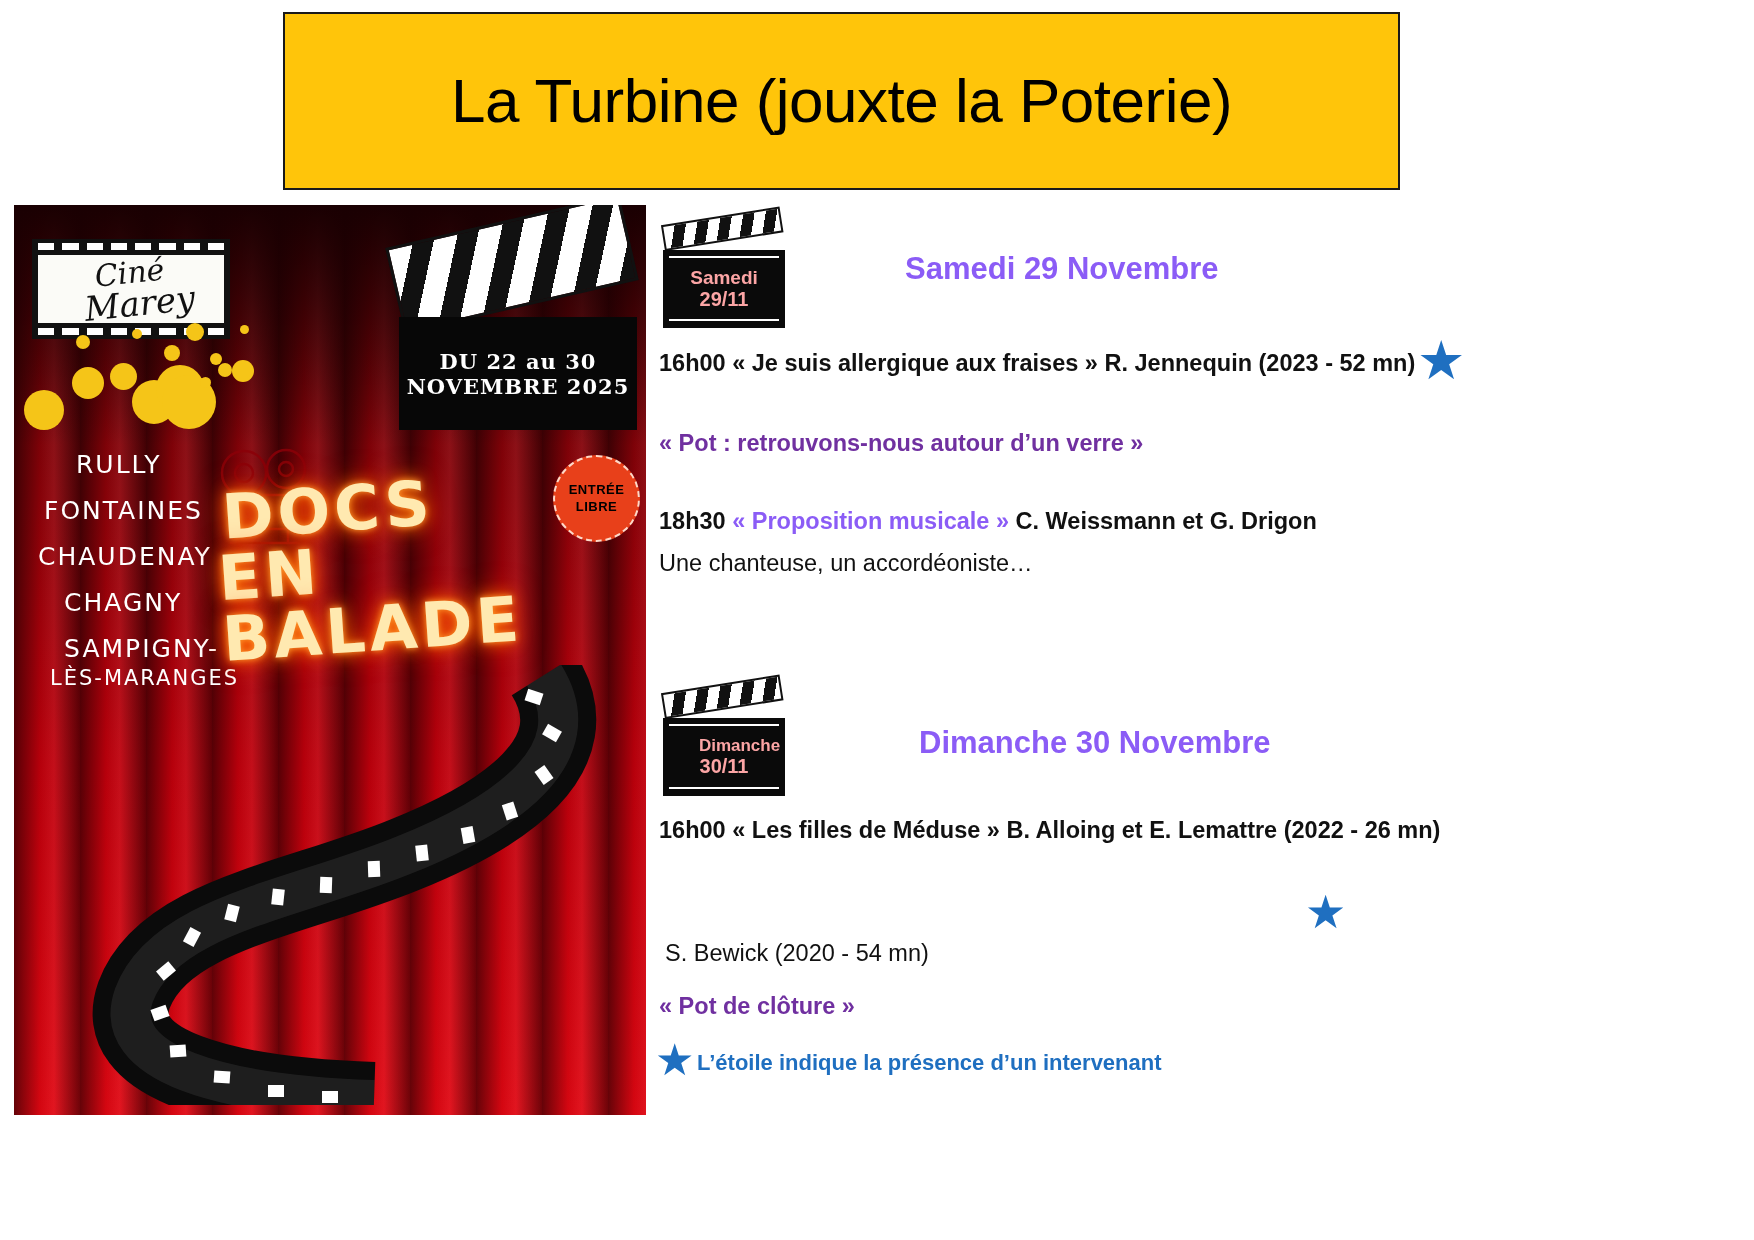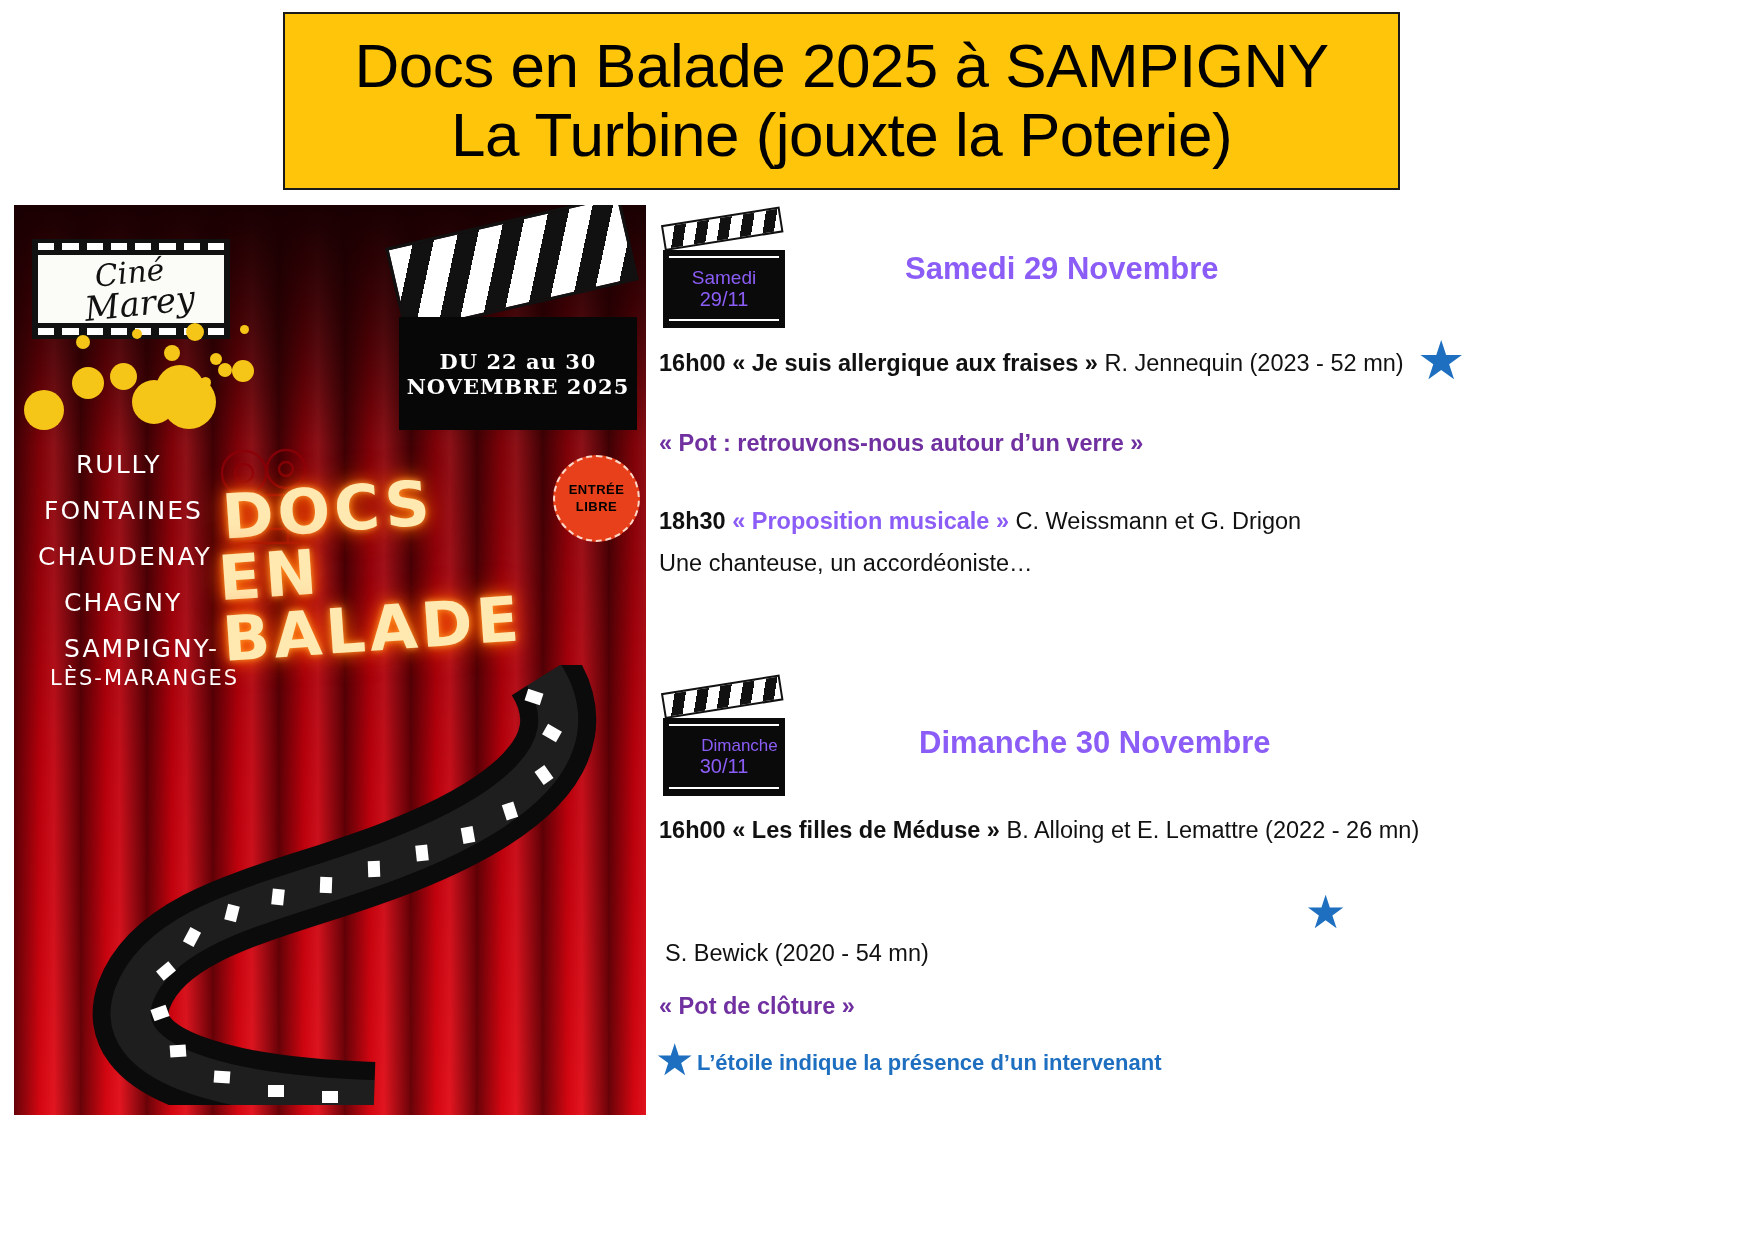--- a/index.html
+++ b/index.html
@@ -156,58 +156,57 @@
   .clapper .board{
     position:absolute;left:0;bottom:0;width:122px;height:78px;background:#0a0a0a;
     display:flex;flex-direction:column;align-items:center;justify-content:center;
   }
   .clapper .board .ln{
     position:absolute;left:6px;right:6px;height:2px;background:#fff;
   }
   .clapper .board .ln.a{top:6px;}
   .clapper .board .ln.b{bottom:7px;}
   .clapper .board span{
-    color:#8b5cf6;font-weight:normal;font-size:19px;line-height:1.12;z-index:2;
+    color:#fca5a5;font-weight:bold;font-size:19px;line-height:1.12;z-index:2;
   }
   .clapper .board span.d2{font-size:20px;}
   .clapper .stick{
     position:absolute;left:2px;top:0;width:120px;height:26px;
     transform:rotate(-9deg);transform-origin:left bottom;
     background:repeating-linear-gradient(108deg,#fff 0 11px,#111 11px 22px);
     border:2px solid #111;box-sizing:border-box;
   }
 
   .day-title{
     position:absolute;
     font-size:31px;font-weight:bold;color:#8b5cf6;white-space:nowrap;
   }
 
   .line{
     position:absolute;white-space:nowrap;
     font-size:23.5px;color:#111;
   }
   .line b{font-weight:bold;}
-  .line .reg{font-weight:400;margin-top:20px;}
+  .line .reg{font-weight:700;margin-top:20px;}
   .purple{color:#7030A0;font-weight:bold;}
   .green{color:#8b5cf6;font-weight:bold;}
   .bluetxt{color:#1F6FC0;font-weight:bold;}
 
   .star{
     position:absolute;
     color:#1F6FC0;
     font-size:54px;line-height:1;
   }
   .star.small{font-size:46px;}
   .star.legend{font-size:44px;}
 </style>
 </head>
 <body>
 
 <div class="title-banner">
-  <div class="title-line">Docs en Balade 2025 à SAMPIGNY</div>
   <div class="title-line">La Turbine (jouxte la Poterie)</div>
 </div>
 
 <div class="poster">
   <div class="curtain"></div>
   <div class="curtain-dark-top"></div>
 
   <div class="cine-logo">
     <div class="perf top">
       <i></i>

